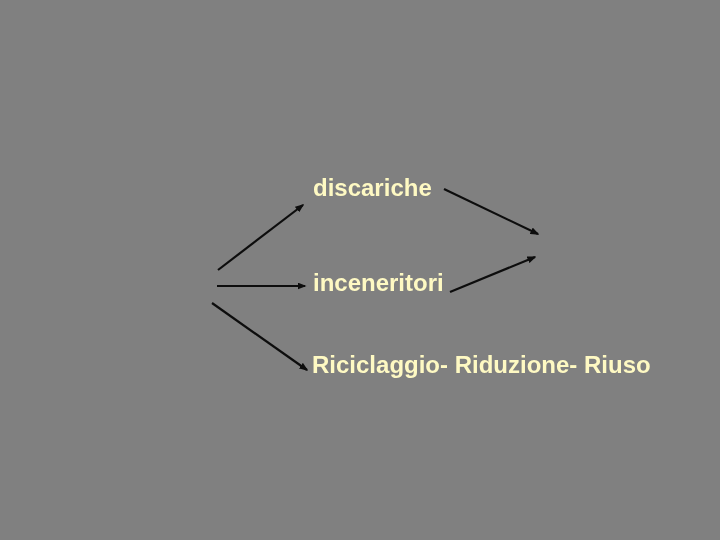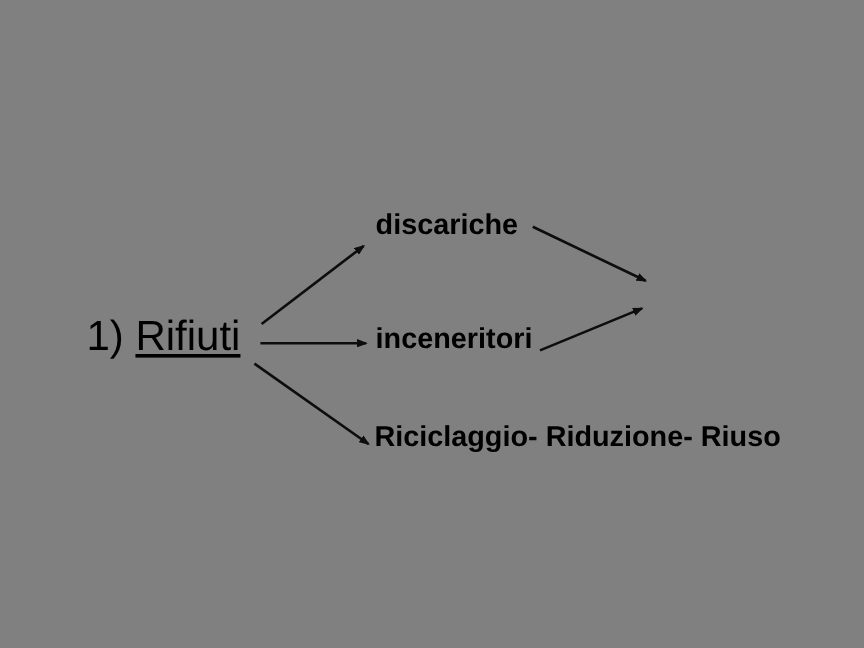--- a/index.html
+++ b/index.html
@@ -24,21 +24,21 @@
     width: 720px;
     height: 540px;
   }
   .edges-svg line {
     stroke: #0d0d0d;
     stroke-width: 2.2;
   }
   .node {
     position: absolute;
     white-space: nowrap;
-    color: #000000;
+    color: #fef9c3;
     line-height: 1.2;
     text-align: right;
   }
   .node-large {
     font-size: 35px;
     font-weight: 400;
   }
   .node-small {
     font-size: 24px;
     font-weight: 700;
@@ -66,23 +66,20 @@
         <path d="M0,0 L9,3.5 L0,7 Z" fill="#0d0d0d"></path>
       </marker>
     </defs>
   <line x1="218" y1="270" x2="303" y2="205" marker-end="url(#ah)"></line>
       <line x1="217" y1="286" x2="305" y2="286" marker-end="url(#ah)"></line>
       <line x1="212" y1="303" x2="307" y2="370" marker-end="url(#ah)"></line>
       <line x1="444" y1="189" x2="538" y2="234" marker-end="url(#ah)"></line>
       <line x1="450" y1="292" x2="535" y2="257" marker-end="url(#ah)"></line>
     </svg>
 
-  <div class="node node-large pos-rifiuti">
-    <span>1) </span><span class="underlined">Rifiuti</span>
-  </div>
 
   <div class="node node-small pos-discariche">
     <span>discariche</span>
   </div>
 
   <div class="node node-small pos-inceneritori">
     <span>inceneritori</span>
   </div>
 
   <div class="node node-small pos-riciclaggio">

